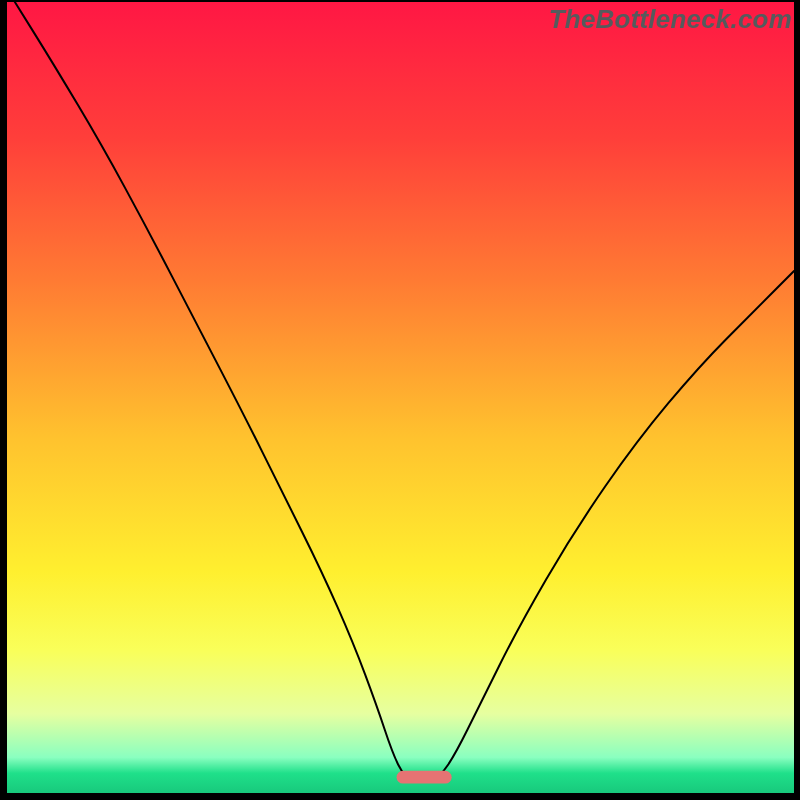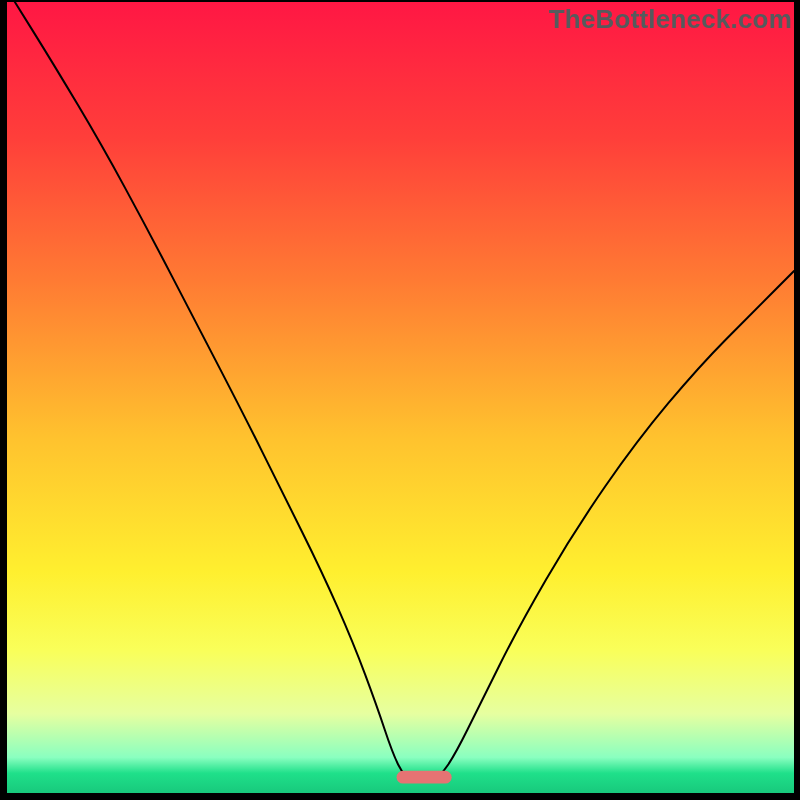--- a/index.html
+++ b/index.html
@@ -8,20 +8,21 @@
     width: 800px;
     height: 800px;
     overflow: hidden;
     background: #000;
     font-family: Arial, Helvetica, sans-serif;
   }
   .chart-container {
     position: relative;
     width: 800px;
     height: 672px;
+    font-style: italic;
   }
   .watermark {
     position: absolute;
     top: 4px;
     right: 8px;
     font-size: 26px;
     font-weight: 600;
     color: #555b5d;
     letter-spacing: 0.2px;
     z-index: 10;

